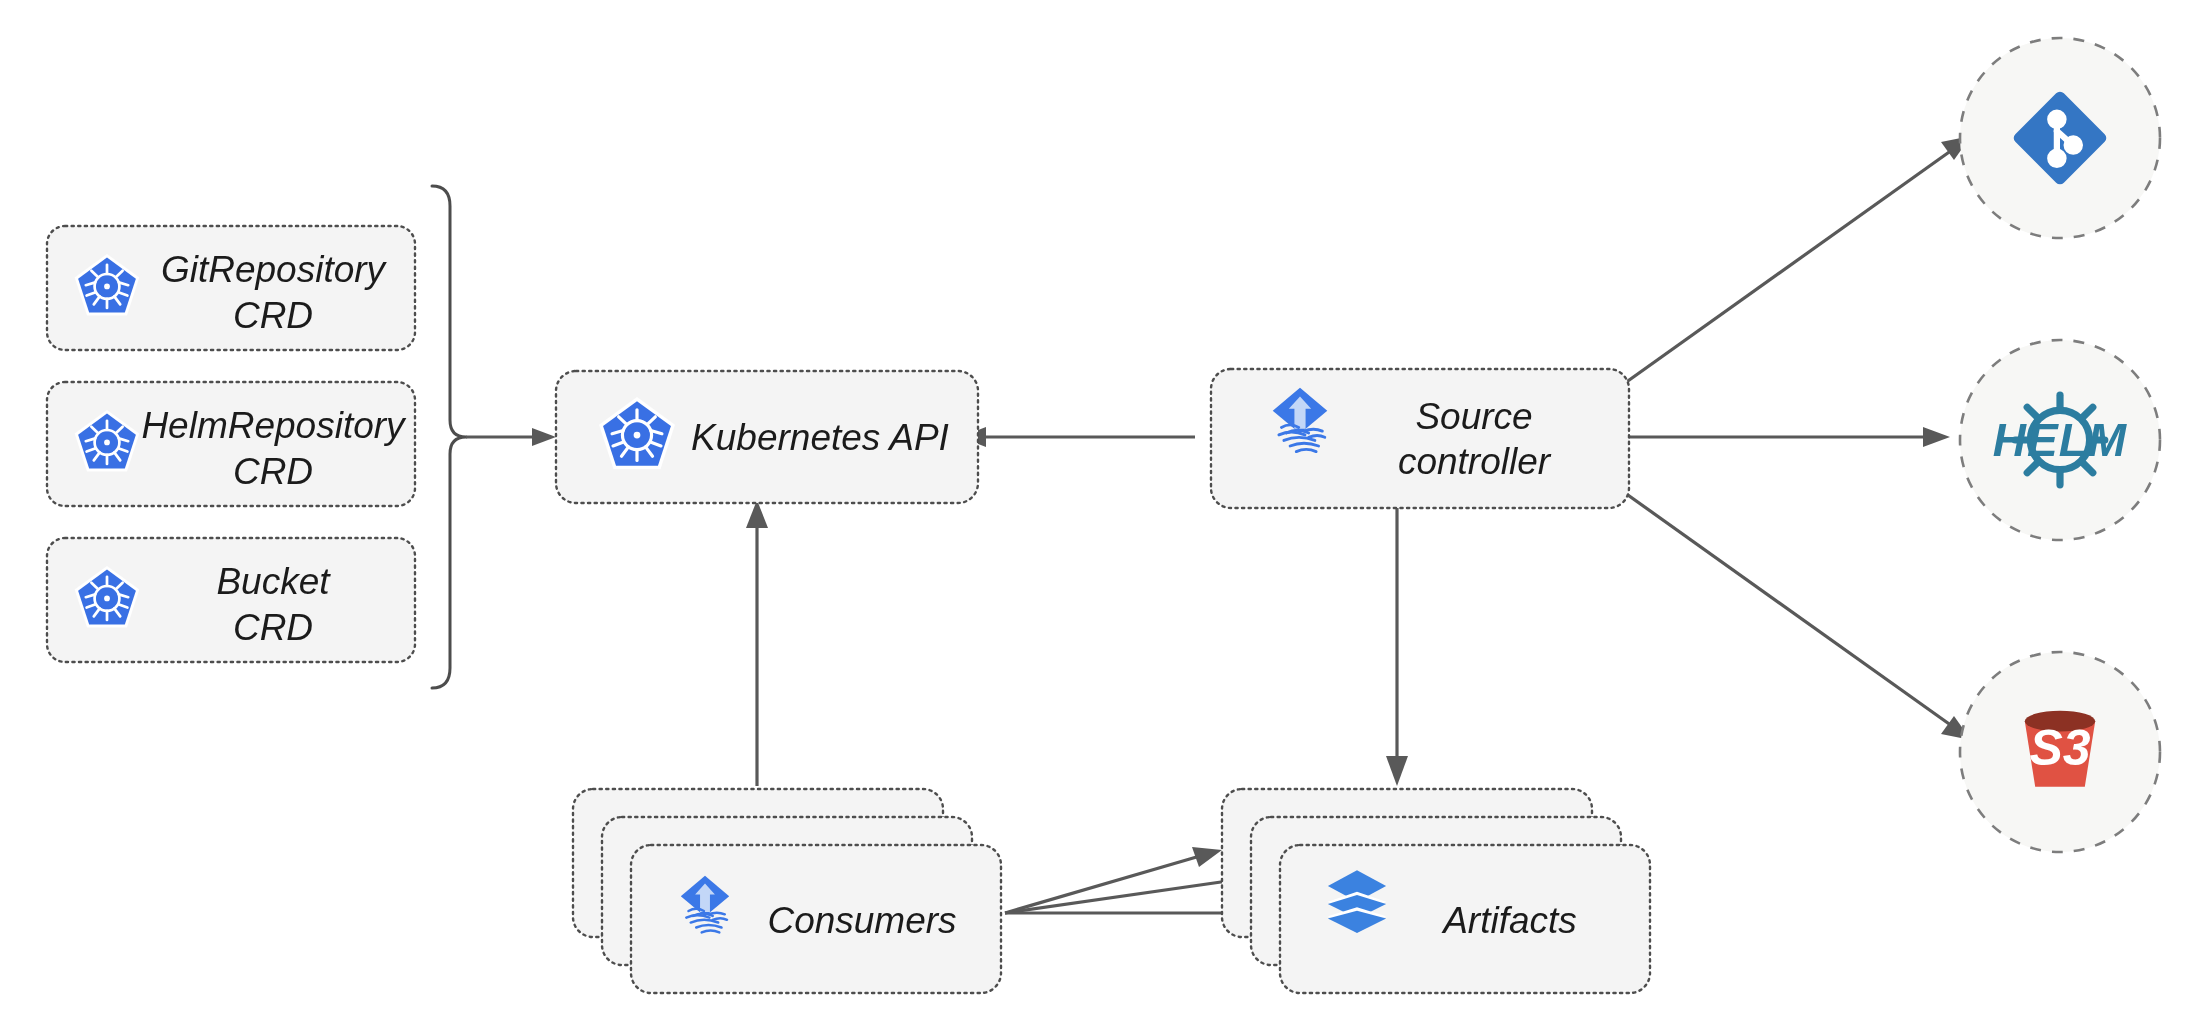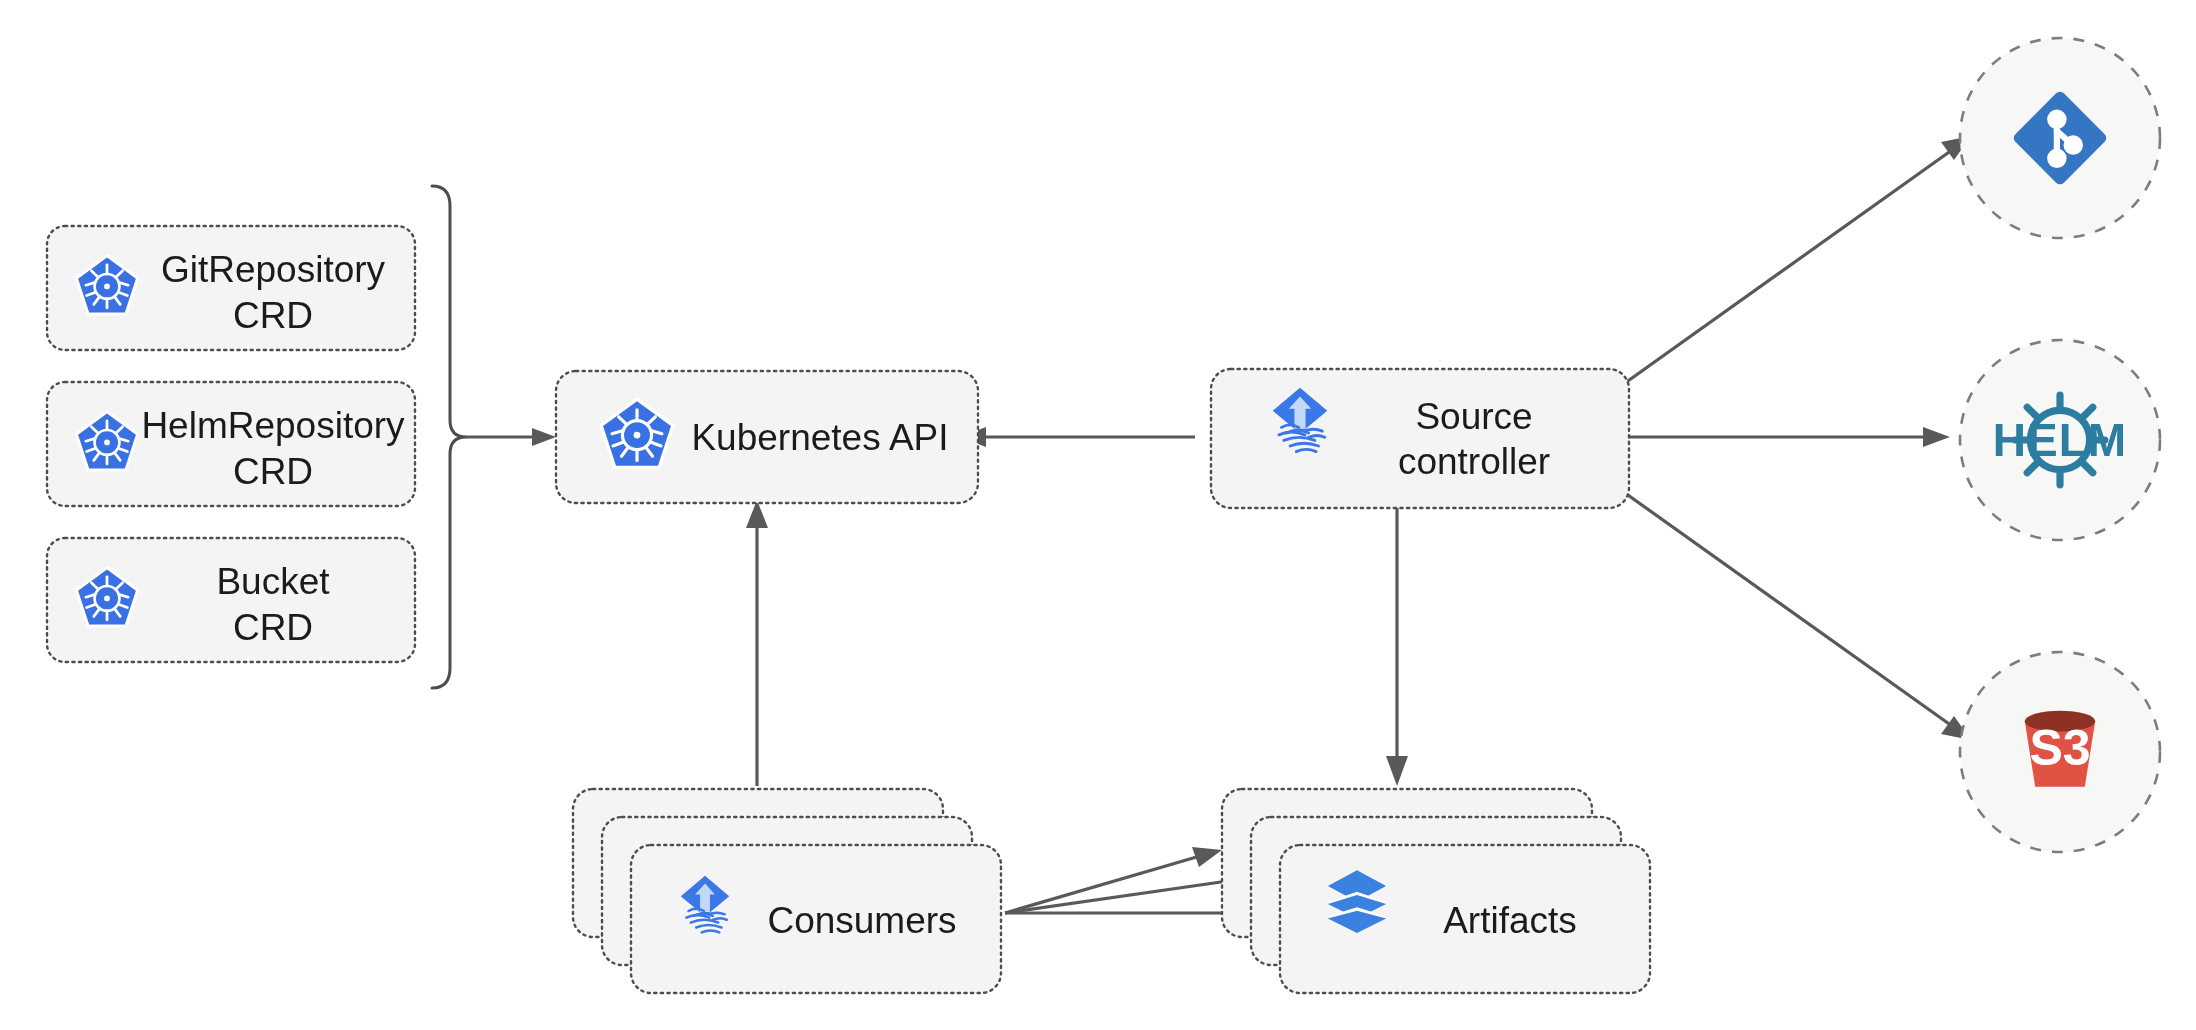--- a/index.html
+++ b/index.html
@@ -10,20 +10,21 @@
   body {
     width: 2196px;
     height: 1030px;
     font-family: "Liberation Sans", sans-serif;
     overflow: hidden;
   }
   #diagram-root {
     position: relative;
     width: 2196px;
     height: 1030px;
+    font-style: italic;
   }
   svg.canvas {
     position: absolute;
     top: 0;
     left: 0;
     width: 2196px;
     height: 1030px;
     display: block;
   }
   .node-label {

